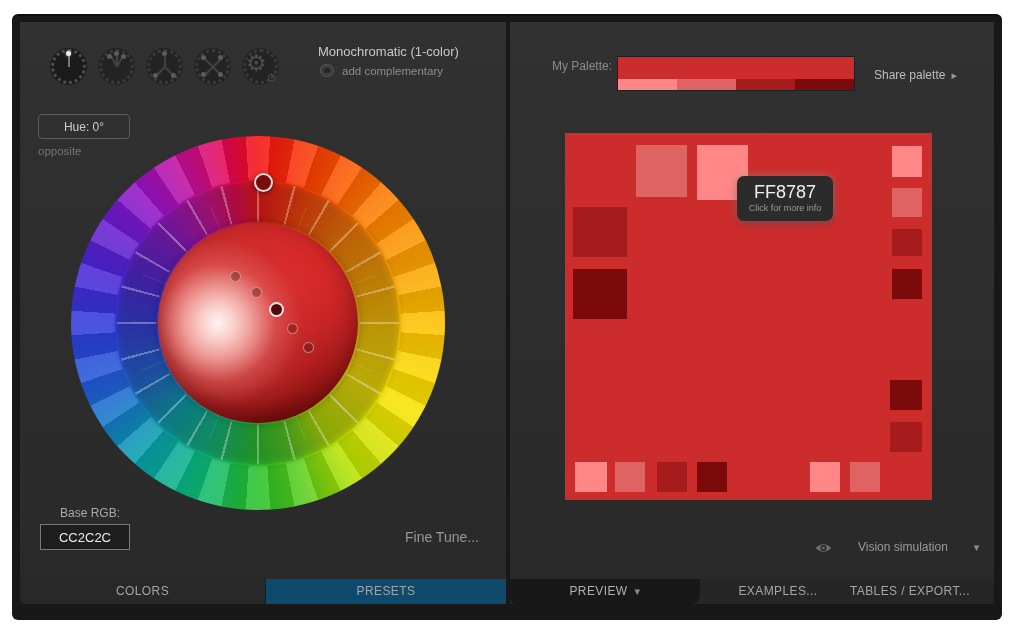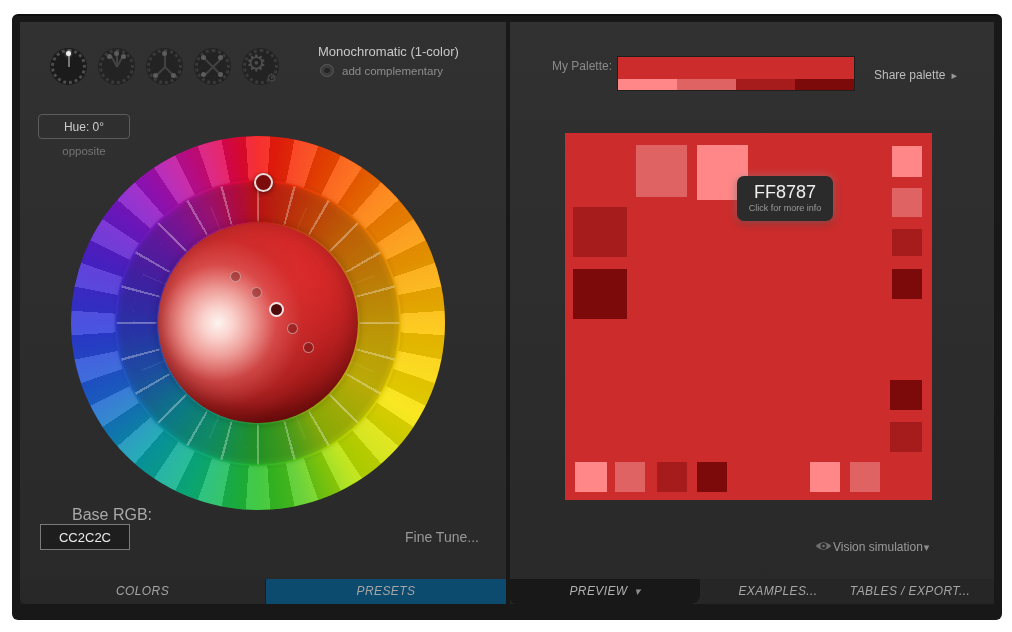--- a/index.html
+++ b/index.html
@@ -34,21 +34,21 @@
   .add-comp { position: absolute; left: 300px; top: 42px; display: flex; align-items: center; gap: 8px; }
   .radio { display: inline-block; width: 14px; height: 13px; border-radius: 7px;
            background: #3d3d3d; border: 1px solid #5a5a5a; position: relative; cursor: pointer; }
   .radio-dot { position: absolute; left: 3px; top: 3px; width: 6px; height: 5px; border-radius: 50%; background: #242424; }
   .add-comp-label { font-size: 11.5px; color: #8d8d8d; }
 
   
   .hue-btn { position: absolute; left: 18px; top: 92px; width: 92px; height: 25px;
              background: transparent; border: 1px solid #5c5c5c; border-radius: 4px;
              color: #cccccc; font-size: 12px; font-family: inherit; cursor: pointer; }
-  .opposite { position: absolute; left: 18px; top: 123px; width: 92px; text-align: center;
+  .opposite { position: absolute; left: 18px; top: 123px; width: 92px; 
               font-size: 11.5px; color: #757575; cursor: pointer; }
 
   
   .wheel { position: absolute; left: 51px; top: 114px; width: 374px; height: 374px;
            border-radius: 50%; cursor: pointer;
            background:
              radial-gradient(circle closest-side, rgba(0,0,0,.25) 0 52%, rgba(20,20,20,.16) 53% 72%, rgba(0,0,0,0) 79%),
              conic-gradient(from 0deg,
                #f51111 0deg, #fb4a02 24deg, #fd7b00 45deg, #fba300 70deg,
                #fdc800 95deg, #f8e400 120deg, #b8e200 148deg, #54cc1e 166deg,
@@ -76,29 +76,29 @@
              radial-gradient(circle at 66% 28%, rgba(223,42,42,.95) 0%, rgba(202,36,36,.5) 42%, rgba(0,0,0,0) 72%),
              linear-gradient(158deg, #d63030 0%, #c12626 45%, #931515 76%, #6d0c0c 100%);
            box-shadow: inset 0 -8px 22px rgba(55,0,0,.45), 0 0 8px rgba(0,0,0,.35); cursor: pointer; }
   .hue-marker { position: absolute; width: 19px; height: 19px; border-radius: 50%;
            background: #7a0c0c; border: 2px solid #e9dcdc; box-shadow: 0 1px 4px rgba(0,0,0,.55); cursor: grab; }
   .ball-marker { position: absolute; width: 11px; height: 11px; border-radius: 50%;
            background: rgba(90,14,14,.40); border: 1px solid rgba(235,205,205,.55); cursor: grab; }
   .ball-marker.main { width: 15px; height: 15px; background: #4f0b0b; border: 2px solid #f0e4e4; }
 
   
-  .base-rgb-label { position: absolute; left: 52px; top: 484px; font-size: 16px; color: #a9a9a9; }
+  .base-rgb-label { position: absolute; left: 40px; top: 484px; font-size: 12px; color: #a9a9a9; }
   .base-rgb-input { position: absolute; left: 20px; top: 502px; width: 90px; height: 26px;
            background: #1e1e1e; border: 1px solid #7a7a7a; color: #ececec;
            font-size: 13px; font-family: inherit; text-align: center; }
   .fine-tune { position: absolute; left: 385px; top: 507px; width: 95px; font-size: 14px;
            color: #989898; cursor: pointer; }
 
   
-  .tabbar { position: absolute; left: 0; bottom: 0; width: 100%; height: 25px; font-style: italic; }
+  .tabbar { position: absolute; left: 0; bottom: 0; width: 100%; height: 25px; }
   .tab { position: absolute; top: 0; height: 25px; line-height: 25px; text-align: center;
          font-size: 12px; letter-spacing: .4px; color: #a5a5a5; cursor: pointer; }
   .left-tabs { background: #1d1d1d; }
   .left-tabs .tab-colors  { left: 0; width: 245px; background: #282828; border-radius: 0 0 0 6px; }
   .left-tabs .tab-presets { left: 246px; width: 240px; background: #0c4a6e; }
   .right-tabs { background: #262626; }
   .right-tabs .tab-preview { left: 0; width: 190px; background: #181818; border-radius: 0 0 9px 6px; color: #b0b0b0; }
   .right-tabs .tab-examples { left: 190px; width: 156px; }
   .right-tabs .tab-tables { left: 330px; width: 140px; }
 
@@ -114,22 +114,22 @@
   .arrow-right::after { content: '\25B8'; color: #9a9a9a; font-size: 11px; }
 
   .preview-box { position: absolute; left: 55px; top: 111px; width: 367px; height: 367px; }
   .psq { position: absolute; }
   .tooltip { position: absolute; left: 172px; top: 43px; width: 96px; height: 45px; z-index: 5;
              background: #2b2b2b; border-radius: 7px; text-align: center; cursor: pointer;
              box-shadow: 0 0 10px rgba(255,255,255,.30), 0 2px 8px rgba(0,0,0,.45); }
   .tt-title { margin-top: 6px; font-size: 18px; color: #efefef; }
   .tt-sub { margin-top: 0; font-size: 9px; color: #9a9a9a; }
 
-  .vision-row { position: absolute; left: 305px; top: 518px; display: flex; align-items: flex-start;
-                gap: 1px; font-size: 12px; color: #9a9a9a; cursor: pointer; }
+  .vision-row { position: absolute; left: 305px; top: 518px; display: flex; align-items: flex-end;
+                gap: 26px; font-size: 12px; color: #9a9a9a; cursor: pointer; }
   .caret-down::after { content: '\25BE'; color: #8d8d8d; font-size: 11px; }
   .tab .caret-down::after { margin-left: 7px; }
 </style>
 </head>
 <body>
 
 <div class="page">
   <div class="window">
 
     <section class="panel left">

